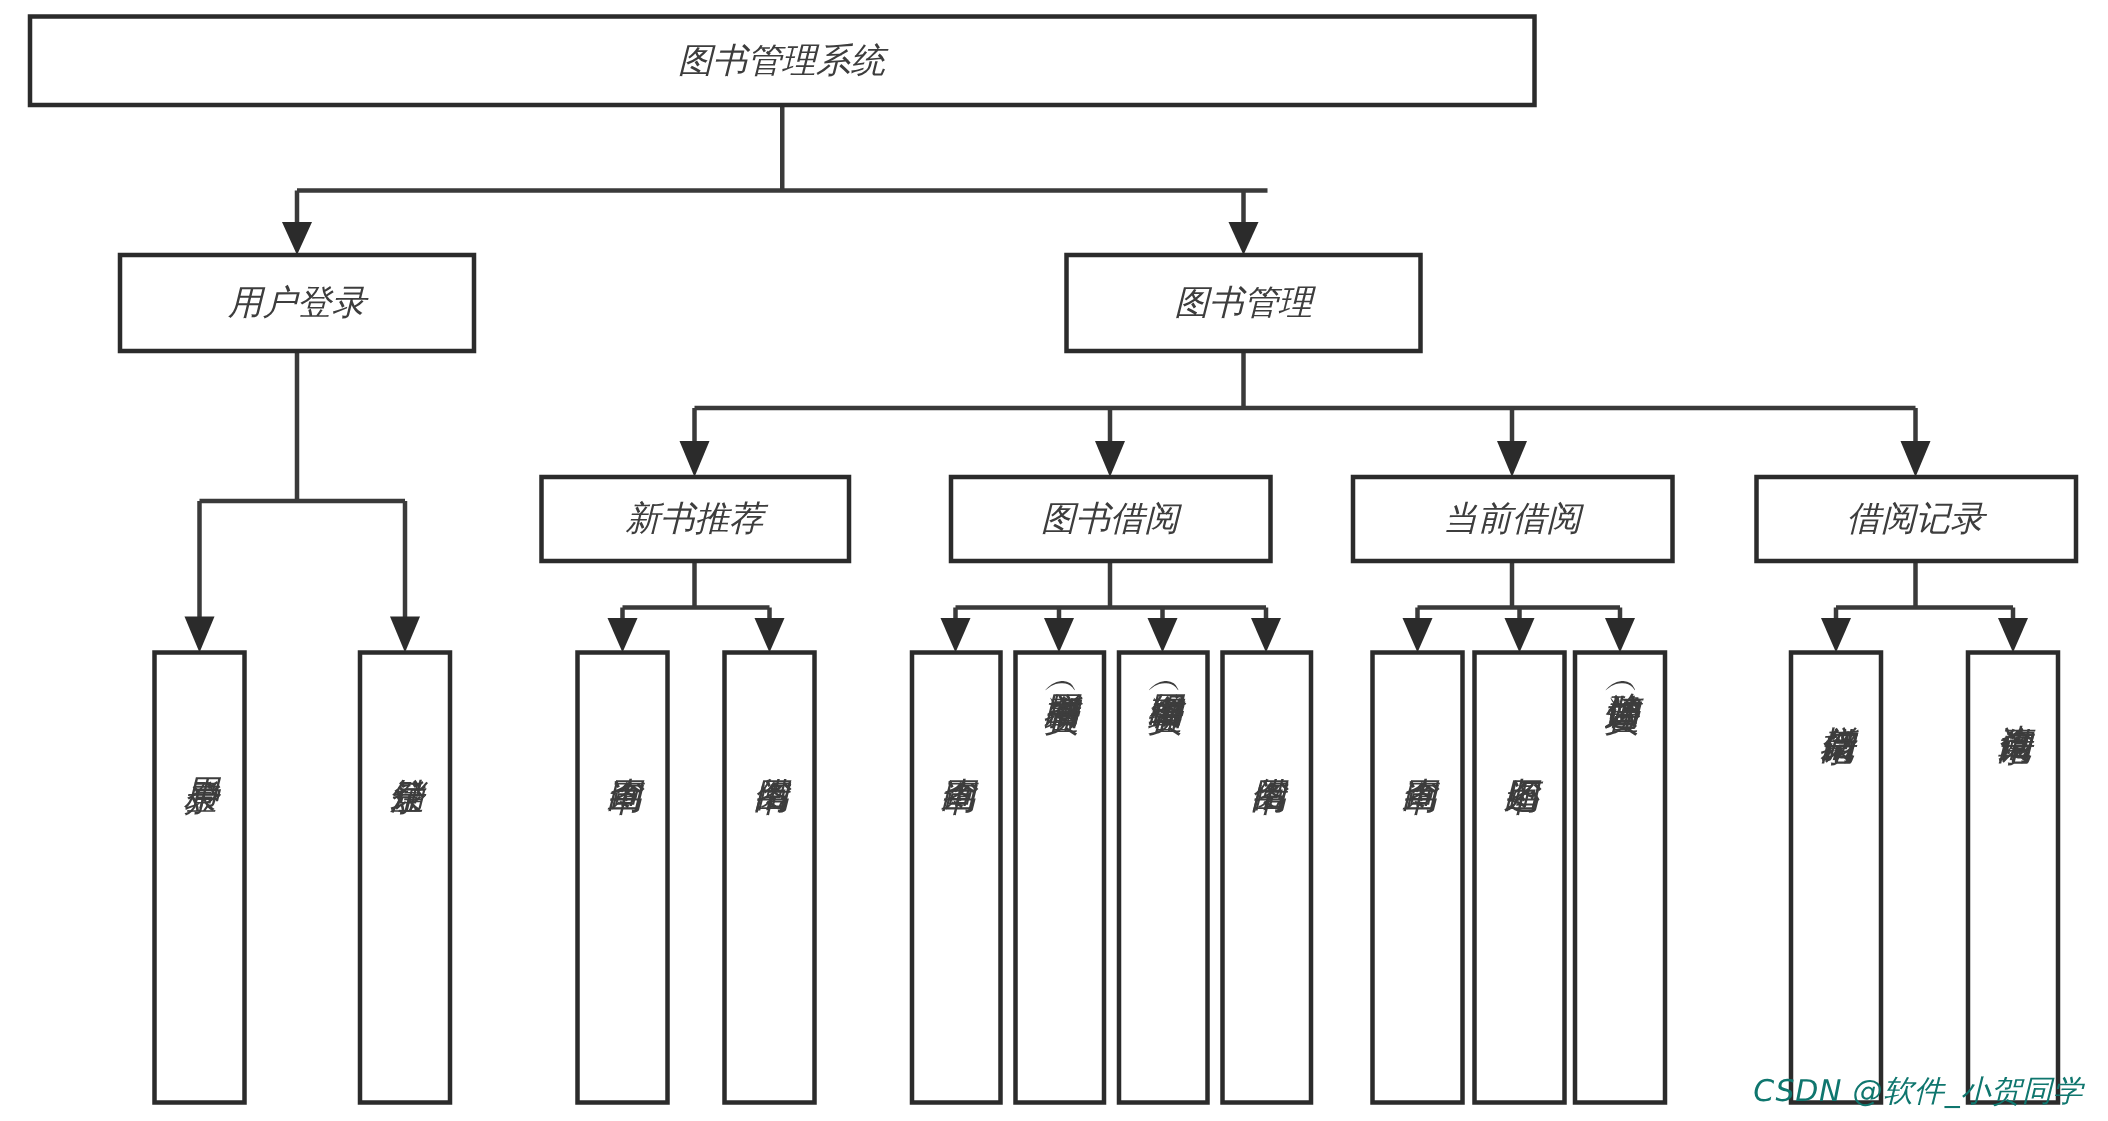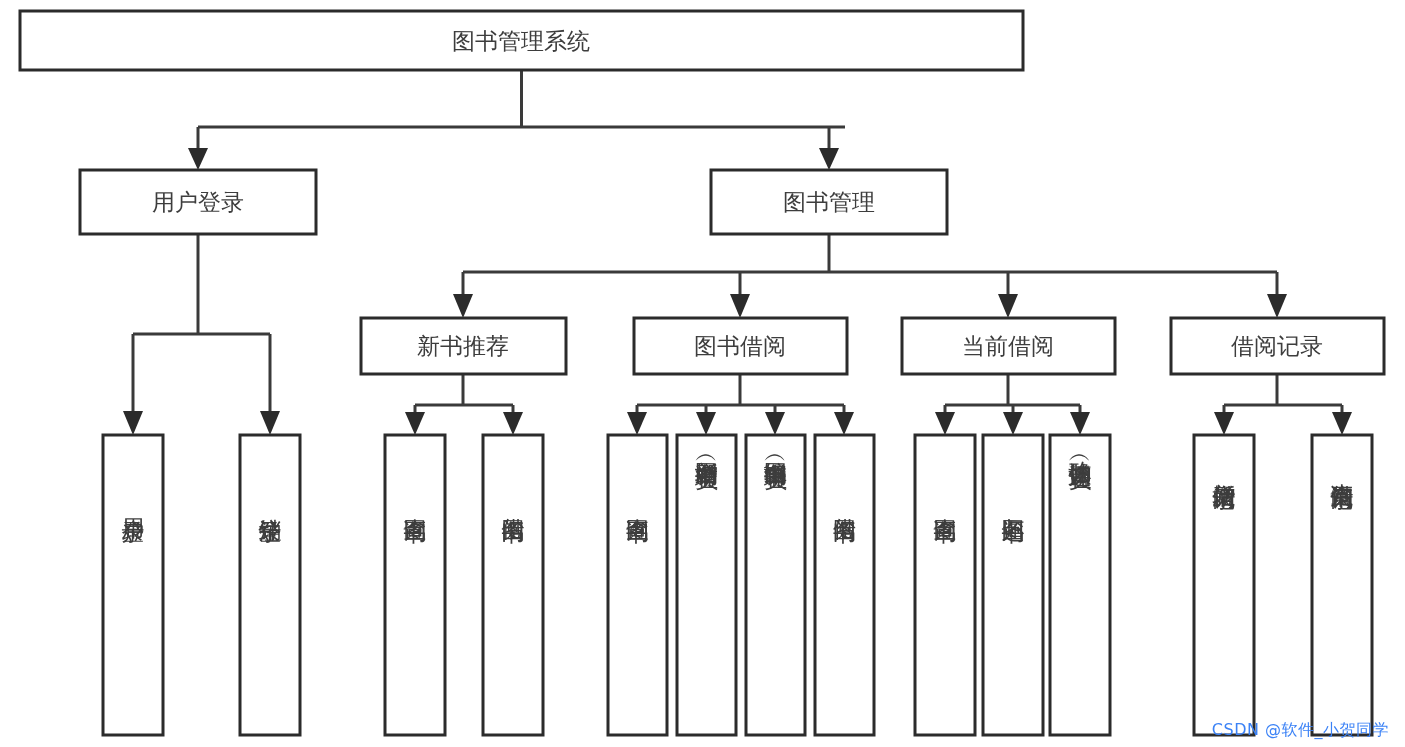--- a/index.html
+++ b/index.html
@@ -13,20 +13,21 @@
     font-family: "DejaVu Sans", "Liberation Sans", sans-serif;
     overflow: hidden;
     position: relative;
   }
   #diagram-root {
     position: absolute;
     left: 0;
     top: 0;
     width: 1405px;
     height: 747px;
+    font-style: italic;
   }
   svg.flow {
     display: block;
     width: 1405px;
     height: 747px;
   }
   .node-rect {
     fill: #ffffff;
     stroke: #2b2b2b;
     stroke-width: 3;
@@ -69,22 +70,22 @@
     text-orientation: upright;
     letter-spacing: 1px;
     white-space: nowrap;
     text-align: left;
   }
   #watermark {
     position: absolute;
     right: 16px;
     bottom: 6px;
     font-family: "DejaVu Sans", "Liberation Sans", sans-serif;
-    font-size: 16px;
-    color: #3b82f6;
+    font-size: 20px;
+    color: #0f766e;
     letter-spacing: 0.5px;
     white-space: nowrap;
   }
 </style>
 </head>
 <body>
 
 <div id="diagram-root">
 
   <svg class="flow" viewBox="0 0 1405 747">

